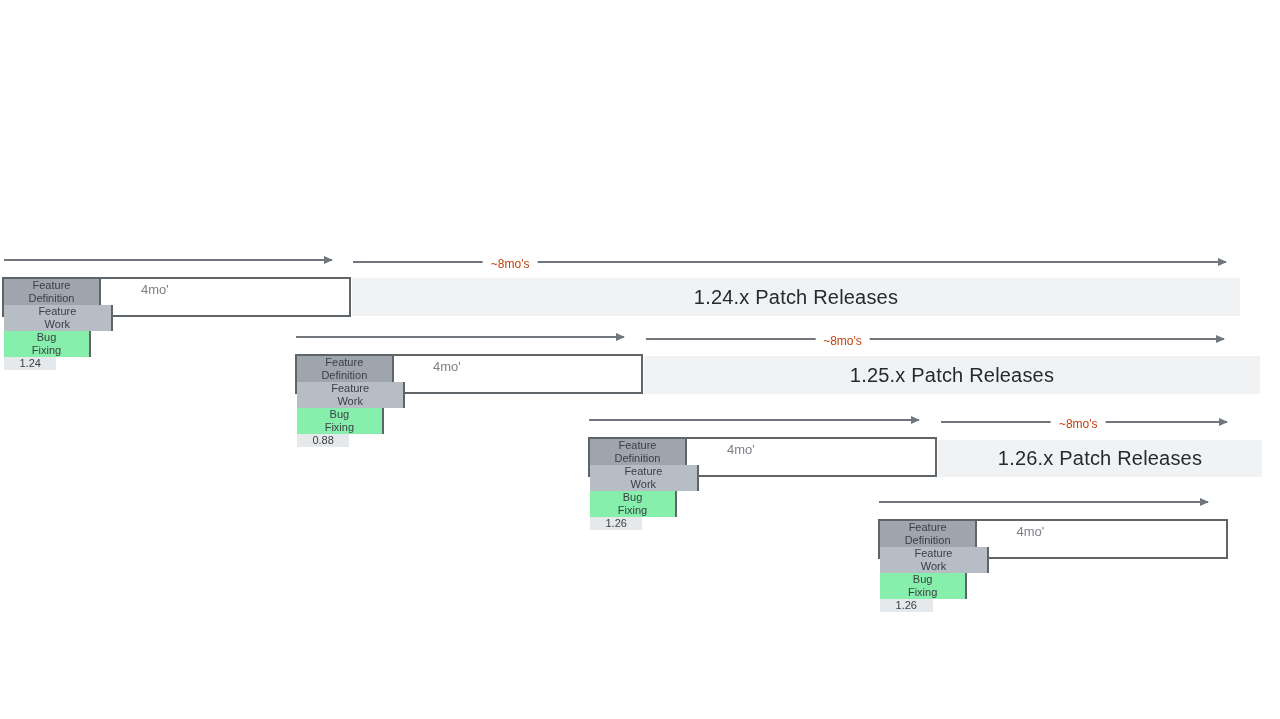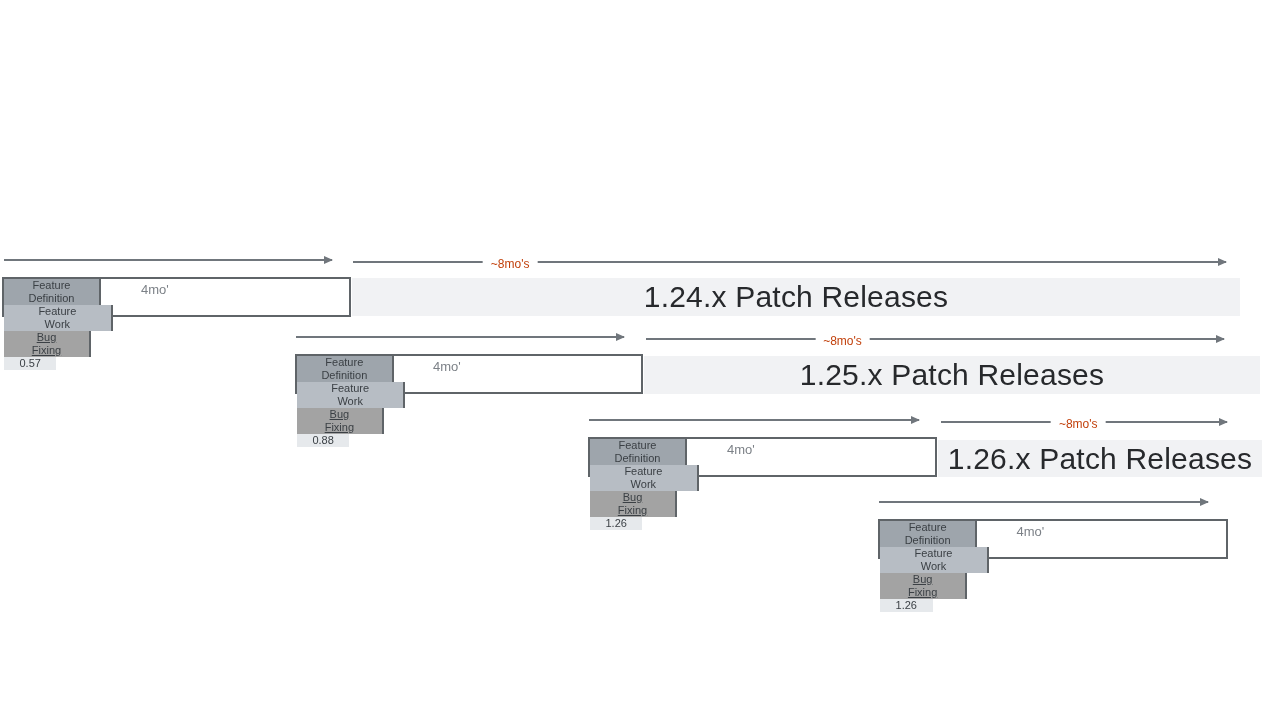--- a/index.html
+++ b/index.html
@@ -39,28 +39,28 @@
   .phase{
     display:flex;align-items:center;justify-content:center;
     text-align:center;box-sizing:border-box;
     border-right:2px solid #5f6468;
     font-size:11px;line-height:13px;color:#3b4045;
     white-space:pre-line;
   }
   .phase:last-child{border-right:none;}
   .fd{width:28.1%;background:#9ea5ac;}
   .fw{width:31.5%;background:#b7bdc4;}
-  .bf{width:25.2%;background:#a3a3a3;text-decoration:underline;}
+  .bf{width:25.2%;background:#86efac;}
   .ver{width:15.2%;background:#e6e9ec;font-size:11px;}
 
   
   .patchbar{
     position:absolute;background:#f1f2f4;
     display:flex;align-items:center;justify-content:center;
-    font-size:30px;color:#27292c;letter-spacing:0.2px;
+    font-size:20px;color:#27292c;letter-spacing:0.2px;
   }
 
   
   .r1-a4{left:4px;top:259px;width:328px;}
   .r1-a8{left:353px;top:261px;width:873px;}
   .r1-l8{left:18%;}
   .r1-boxes{left:2px;top:277px;width:349px;height:40px;}
   .r1-bar{left:352px;top:278px;width:888px;height:38px;}
 
   .r2-a4{left:296px;top:336px;width:328px;}
@@ -92,21 +92,21 @@
       <span class="head"></span>
       <span class="alabel lbl8 r1-l8">~8mo's</span>
     </div>
     <div class="boxes r1-boxes">
       <div class="phase fd">Feature
 Definition</div>
       <div class="phase fw">Feature
 Work</div>
       <div class="phase bf">Bug
 Fixing</div>
-      <div class="phase ver">0.57</div>
+      <div class="phase ver">1.24</div>
     </div>
     <div class="patchbar r1-bar">
       <span>1.24.x Patch Releases</span>
     </div>
   </div>
 
   <div class="row">
     <div class="arrow r2-a4">
       <span class="head"></span>
       <span class="alabel lbl4">4mo'</span>

